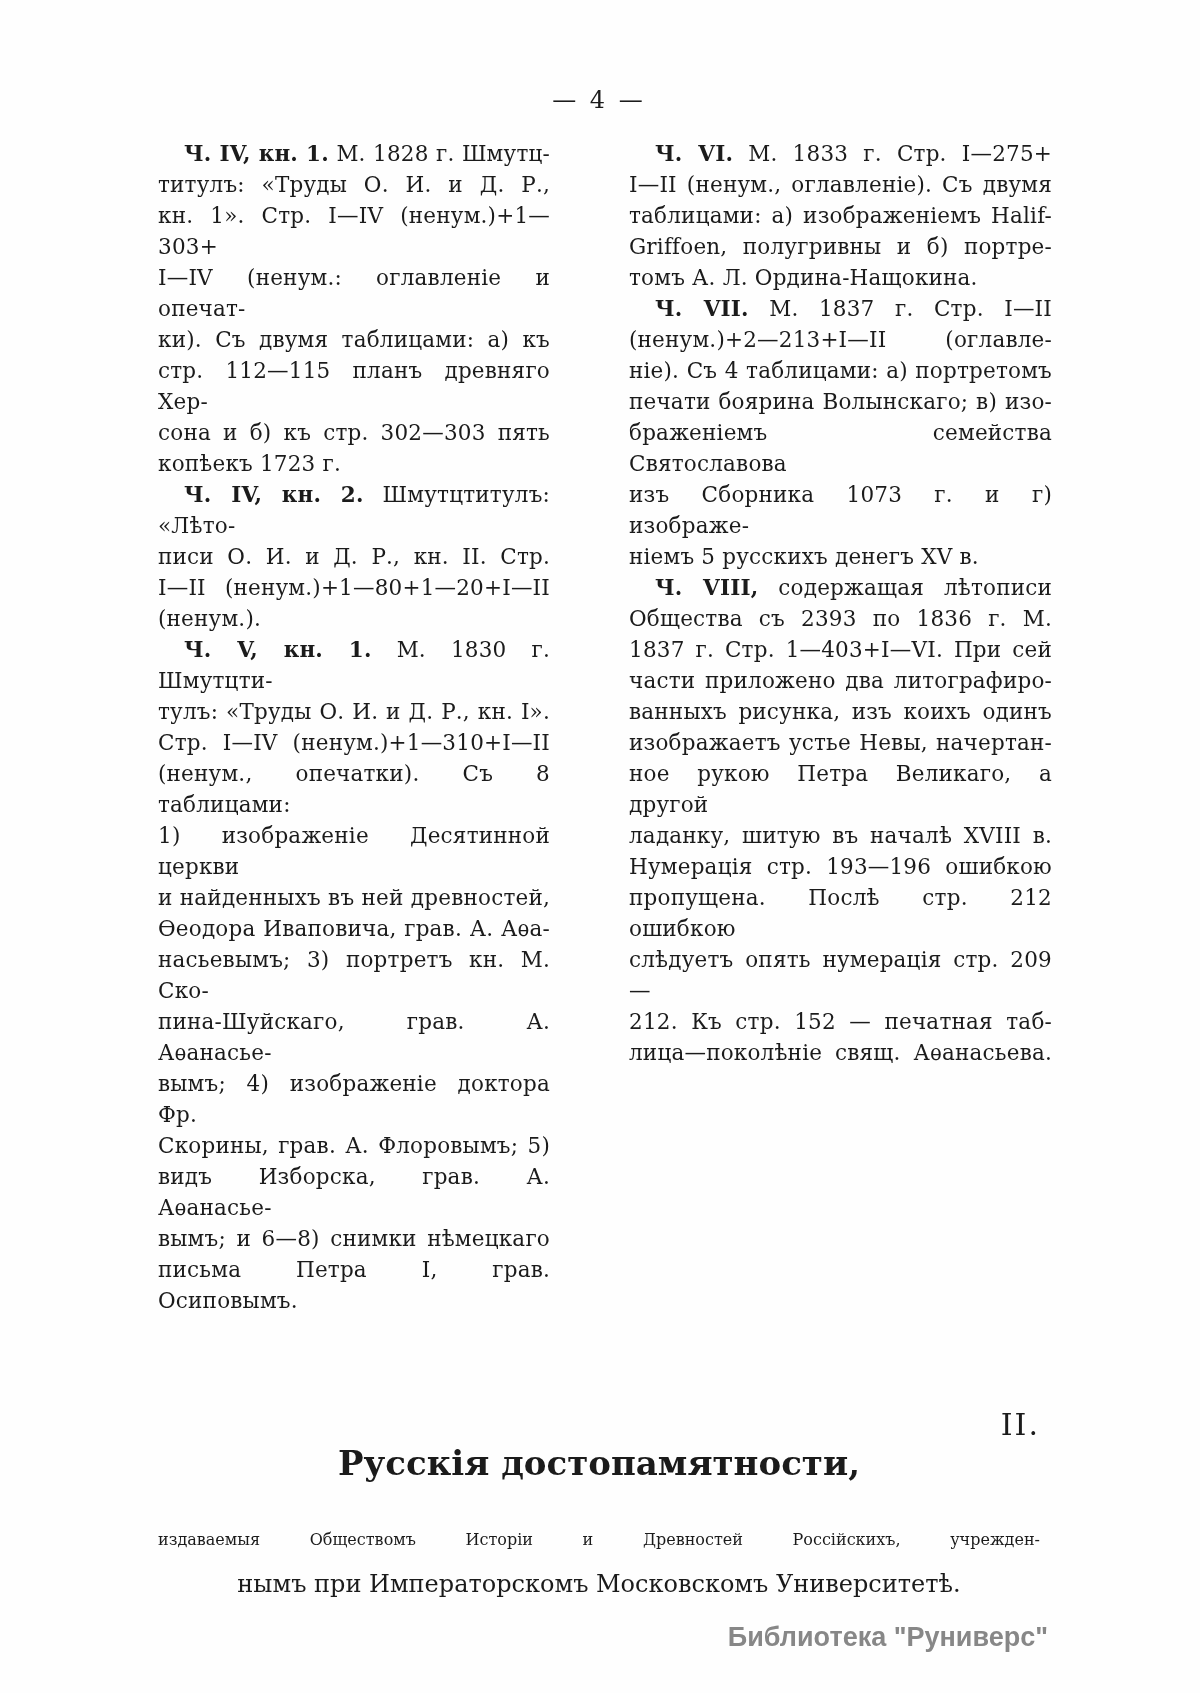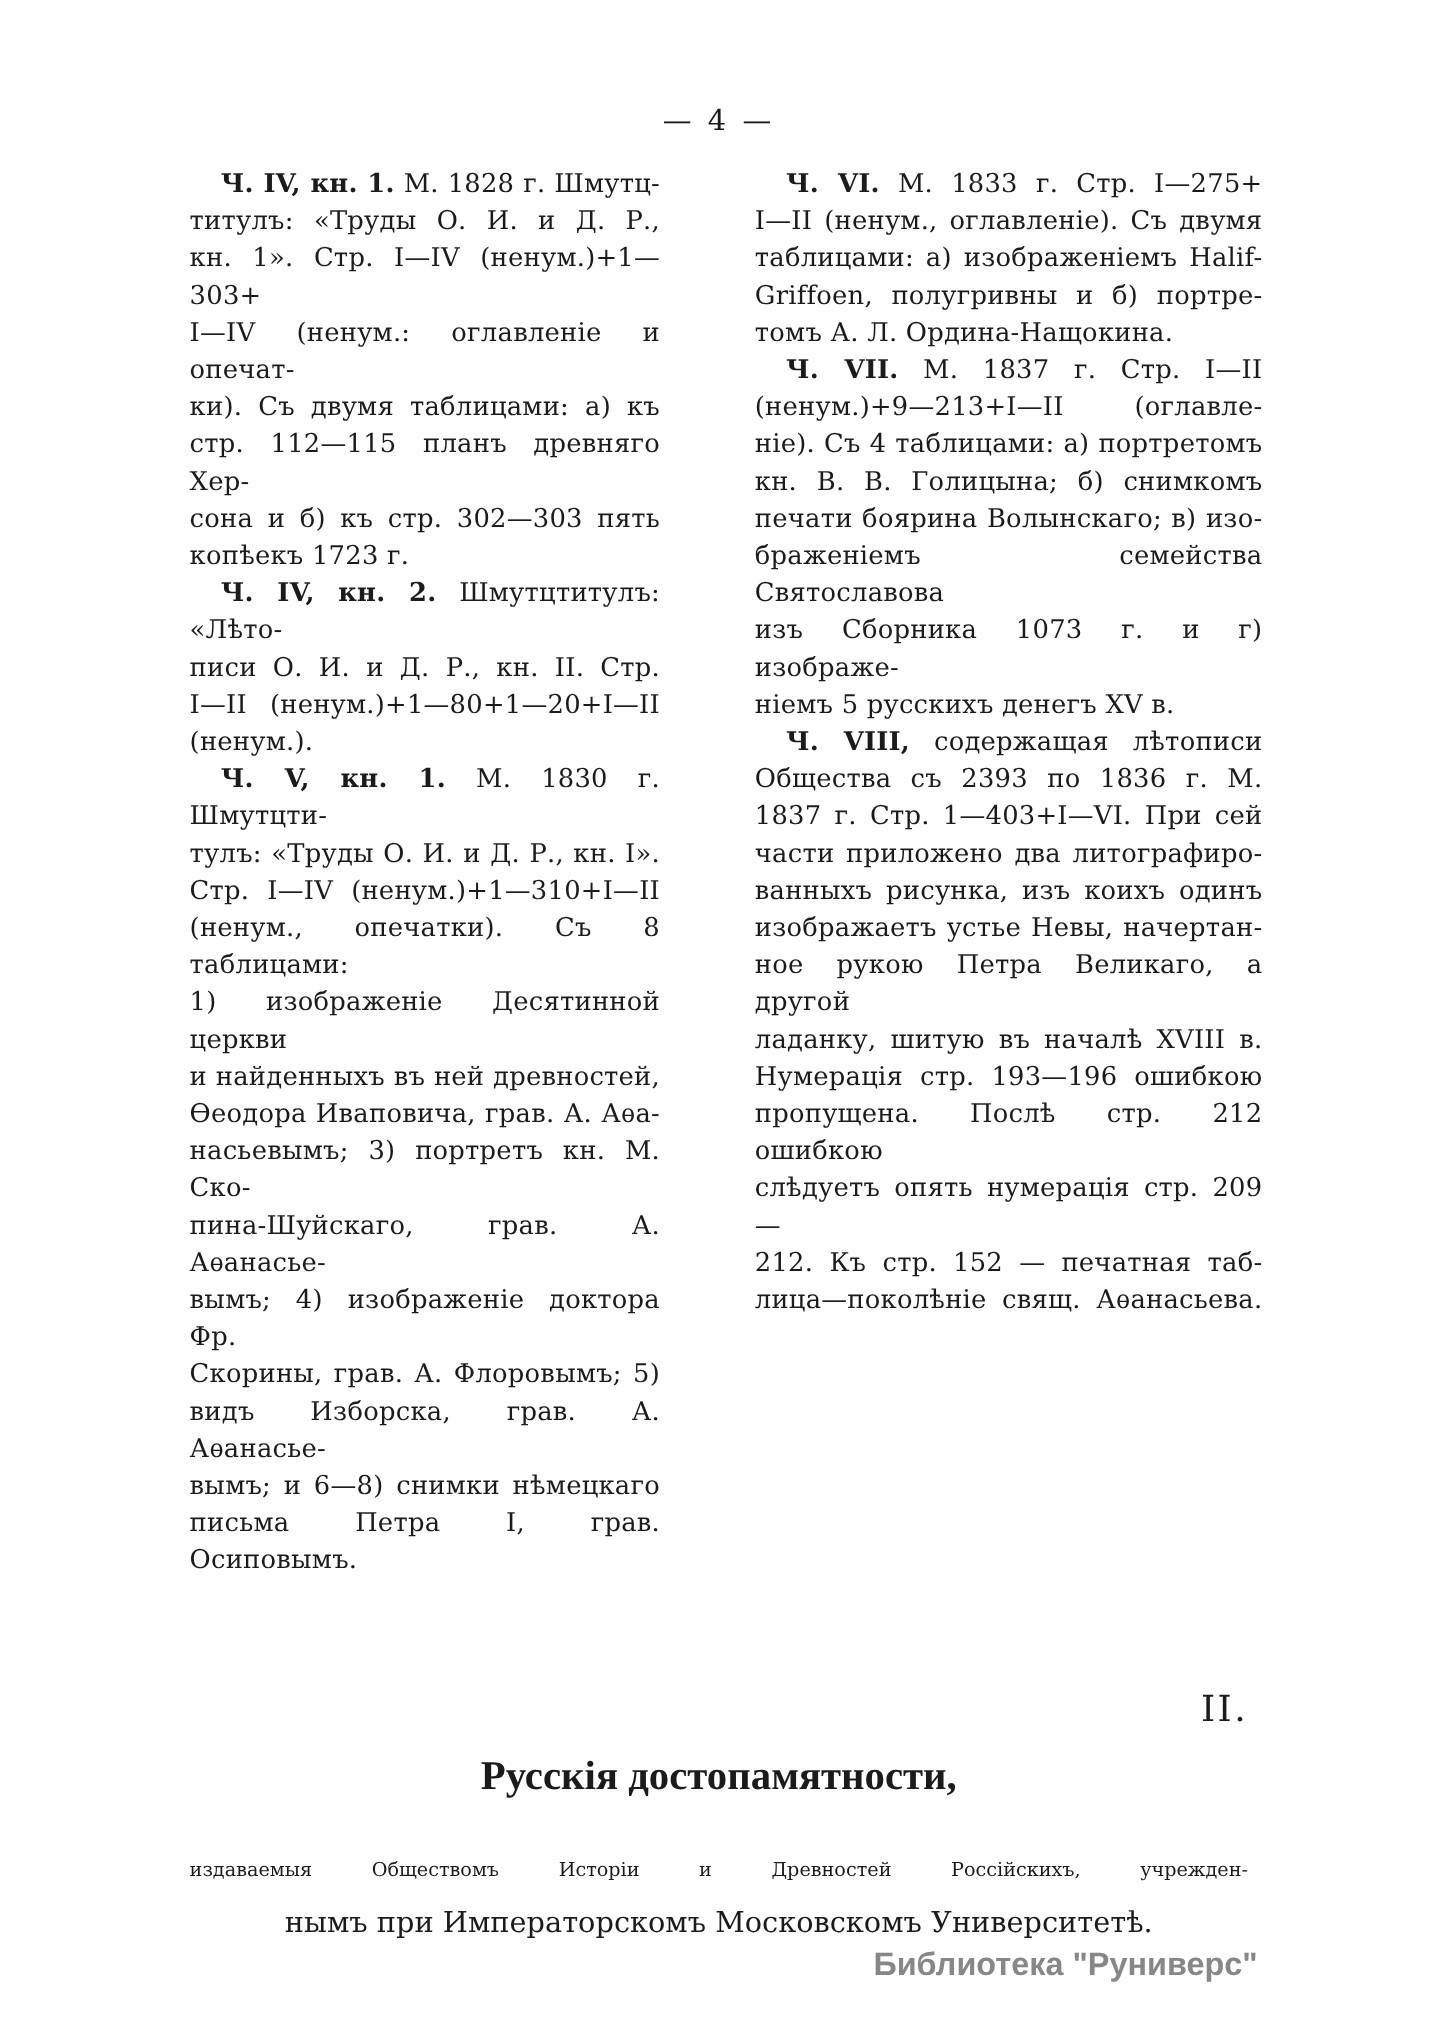--- a/index.html
+++ b/index.html
@@ -42,26 +42,24 @@
   .ll{text-align:left;text-align-last:left;}
   .first{text-indent:26px;}
   .heading{margin-top:92px;}
   .numeral{
     text-align:right;
     font-size:30px;
     line-height:34px;
     letter-spacing:2px;
   }
   .title{
-    margin-top:18px;
     text-align:center;
     font-size:34px;
     font-weight:bold;
     line-height:42px;
-    font-family:Liberation Serif, serif;
   }
   .sub1{
     margin-top:30px;
     font-size:16px;
     line-height:52px;
     text-align:justify;
     text-align-last:justify;
   }
   .sub2{
     font-size:24px;
@@ -125,23 +123,22 @@
       <div>
           <div class="para">
             <div class="line jl first"><b>Ч. VI.</b> М. 1833 г. Стр. I—275+</div>
             <div class="line jl">I—II (ненум., оглавленіе). Съ двумя</div>
             <div class="line jl">таблицами: а) изображеніемъ Halif-</div>
             <div class="line jl">Griffoen, полугривны и б) портре-</div>
             <div class="line ll">томъ А. Л. Ордина-Нащокина.</div>
           </div>
           <div class="para">
             <div class="line jl first"><b>Ч. VII.</b> М. 1837 г. Стр. I—II</div>
-            <div class="line jl">(ненум.)+9—213+I—II (оглавле-</div>
+            <div class="line jl">(ненум.)+2—213+I—II (оглавле-</div>
             <div class="line jl">ніе). Съ 4 таблицами: а) портретомъ</div>
-            <div class="line jl">кн. В. В. Голицына; б) снимкомъ</div>
             <div class="line jl">печати боярина Волынскаго; в) изо-</div>
             <div class="line jl">браженіемъ семейства Святославова</div>
             <div class="line jl">изъ Сборника 1073 г. и г) изображе-</div>
             <div class="line ll">ніемъ 5 русскихъ денегъ XV в.</div>
           </div>
           <div class="para">
             <div class="line jl first"><b>Ч. VIII,</b> содержащая лѣтописи</div>
             <div class="line jl">Общества съ 2393 по 1836 г. М.</div>
             <div class="line jl">1837 г. Стр. 1—403+I—VI. При сей</div>
             <div class="line jl">части приложено два литографиро-</div>

